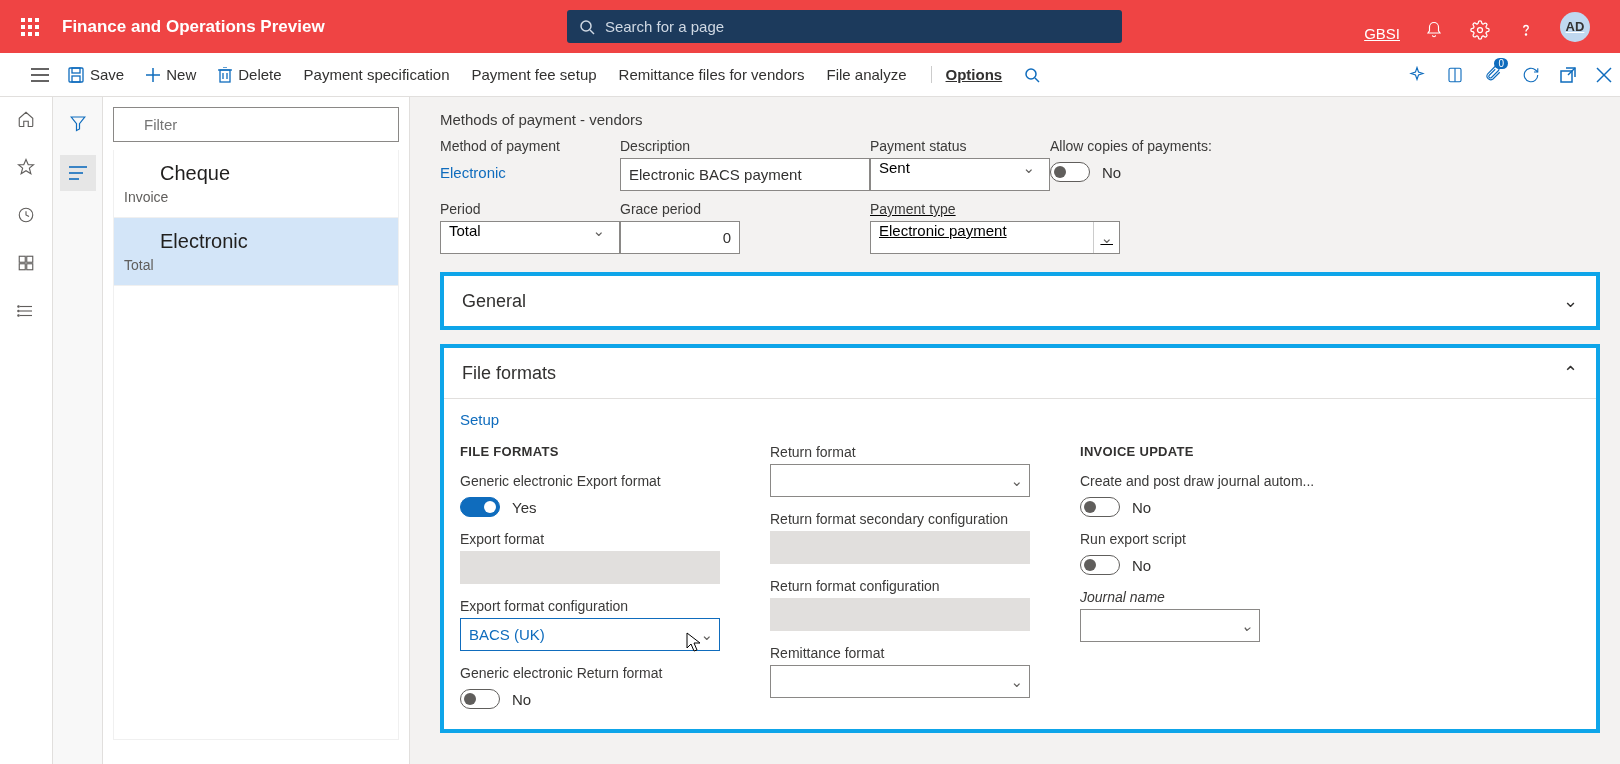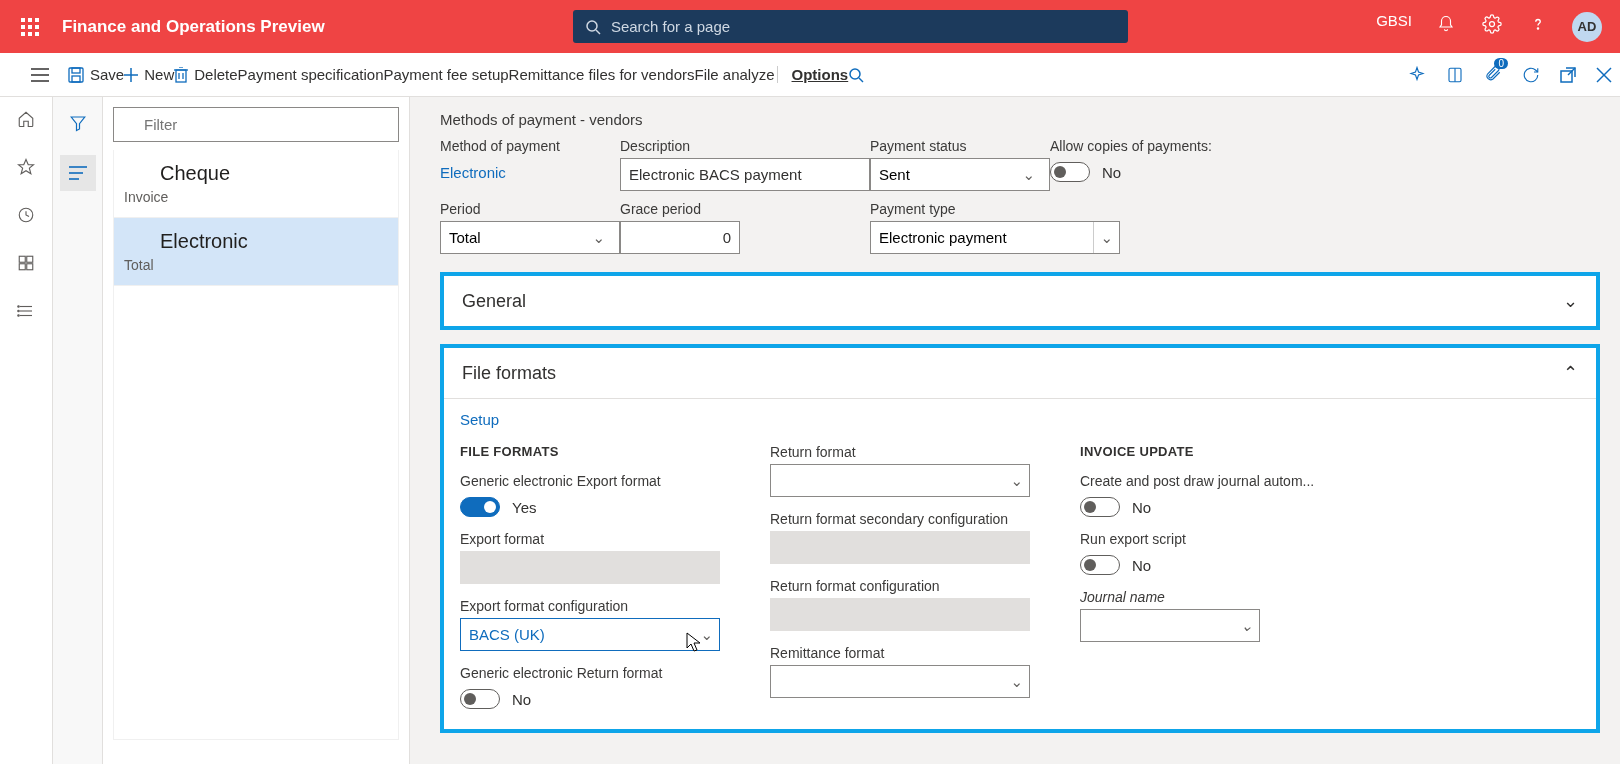--- a/index.html
+++ b/index.html
@@ -7,28 +7,28 @@
 
   
   .topbar { height: 53px; background: #ef4444; color: #fff; display: flex; align-items: center; padding: 0 10px; }
   .waffle { width: 40px; display: flex; justify-content: center; }
   .waffle-grid { display: grid; grid-template-columns: repeat(3, 4px); grid-template-rows: repeat(3, 4px); gap: 3px; }
   .waffle-grid span { background: #fff; width: 4px; height: 4px; }
   .app-title { font-size: 17px; font-weight: 600; margin-left: 12px; }
   .search-outer { flex: 1; display: flex; justify-content: center; }
   .search-box { width: 555px; height: 33px; background: #1c3a5c; border-radius: 3px; display: flex; align-items: center; padding: 0 12px; color: #cfd8e3; font-size: 15px; }
   .search-box svg { margin-right: 10px; }
-  .top-right { display: flex; align-items: flex-start; gap: 22px; margin-right: 8px; }
+  .top-right { display: flex; align-items: flex-end; gap: 22px; margin-right: 20px; text-decoration: underline; }
   .top-right .legal { font-size: 15px; }
   .top-icon { display: flex; align-items: center; justify-content: center; width: 24px; height: 24px; }
   .avatar { width: 30px; height: 30px; border-radius: 50%; background: #c0d8f0; color: #333; display: flex; align-items: center; justify-content: center; font-size: 13px; font-weight: 600; }
 
   
   .actionbar { height: 44px; background: #fff; border-bottom: 1px solid #e1dfdd; display: flex; align-items: center; padding: 0 8px 0 20px; color: #323130; font-size: 15px; }
-  .actionbar .ab-left { display: flex; align-items: center; }
+  .actionbar .ab-left { display: flex; align-items: center; gap: 22px; }
   .ab-item { display: flex; align-items: center; gap: 6px; cursor: pointer; color: #323130; }
   .ab-item.sep { border-left: 1px solid #ccc; padding-left: 14px; margin-left: 2px; text-decoration: underline; }
   .ab-item.bold { font-weight: 600; }
   .ab-right { margin-left: auto; display: flex; align-items: center; gap: 20px; color: #0f6cbd; }
   .ab-right .badge { position: relative; }
   .ab-right .badge-count { position: absolute; top: -6px; right: -6px; background: #0f6cbd; color: #fff; font-size: 10px; border-radius: 8px; padding: 0 4px; }
   .ham { width: 40px; display:flex; justify-content:center; align-items:center; }
 
   
   .body { display: flex; height: calc(764px - 53px - 44px); }
@@ -52,22 +52,22 @@
 
   .mainpanel { flex: 1; overflow-y: auto; padding: 14px 20px 30px 30px; position: relative; }
   .page-title { font-size: 15px; color: #3b3a39; margin-bottom: 10px; }
 
   .fieldgrid { display: grid; grid-template-columns: 180px 250px 180px auto; gap: 10px 0; margin-bottom: 18px; }
   .fgroup { display: flex; flex-direction: column; }
   .flabel { font-size: 14px; color: #3b3a39; margin-bottom: 4px; white-space: nowrap; overflow:hidden; text-overflow: ellipsis;}
   .fvalue-link { font-size: 15px; color: #0f6cbd; padding: 6px 0; }
   .finput { height: 33px; border: 1px solid #8a8886; background: #fff; padding: 0 8px; font-size: 15px; color: #323130; }
   .finput.num { text-align: right; }
-  .fselect { height: 33px; border: 1px solid #8a8886; background: #fff; padding: 0 8px; font-size: 15px; display: flex; align-items: center; justify-content: space-between; }
-  .fselect2 { height: 33px; border: 1px solid #8a8886; background: #fff; font-size: 15px; display: flex; align-items: center; justify-content: space-between; }
+  .fselect { height: 33px; border: 1px solid #8a8886; background: #fff; padding: 0 8px; font-size: 15px; display: flex; justify-content: space-between; }
+  .fselect2 { height: 33px; border: 1px solid #8a8886; background: #fff; font-size: 15px; display: flex; justify-content: space-between; }
   .fselect .chev, .fselect2 .chev { color: #605e5c; padding: 0 6px; border-left: 0; }
   .fselect2 .chev { border-left: 1px solid #ccc; height:100%; display:flex; align-items:center; }
   .fselect2 span.val { padding: 0 8px; }
 
   .toggle-row { display: flex; align-items: center; gap: 12px; margin-top: 4px;}
   .toggle { width: 40px; height: 20px; border-radius: 10px; background: #fff; border: 1px solid #605e5c; position: relative; cursor: pointer; }
   .toggle .knob { width: 12px; height: 12px; border-radius: 50%; background: #605e5c; position: absolute; top: 3px; left: 3px; }
   .toggle.on { background: #0f6cbd; border-color: #0f6cbd; }
   .toggle.on .knob { background: #fff; left: auto; right: 3px; }
   .toggle-label { font-size: 15px; color: #323130; }
@@ -334,21 +334,21 @@
         <div class="flabel">Period</div>
         <div class="fselect">
           <span>Total</span>
           <span class="chev">⌄</span>
         </div>
       </div>
       <div class="fgroup" style="width:120px;">
         <div class="flabel">Grace period</div>
         <input class="finput num" style="width: 120px;" value="0">
       </div>
-      <div class="fgroup" style="grid-column: 3 / span 1; width:250px;">
+      <div class="fgroup" style="grid-column: 3 / span 1; width:250px;text-decoration:underline;">
         <div class="flabel">Payment type</div>
         <div class="fselect2" style="width:250px;">
           <span class="val">Electronic payment</span>
           <span class="chev">⌄</span>
         </div>
       </div>
     </div>
 
     <div class="fasttab">
       <div class="ft-header">

